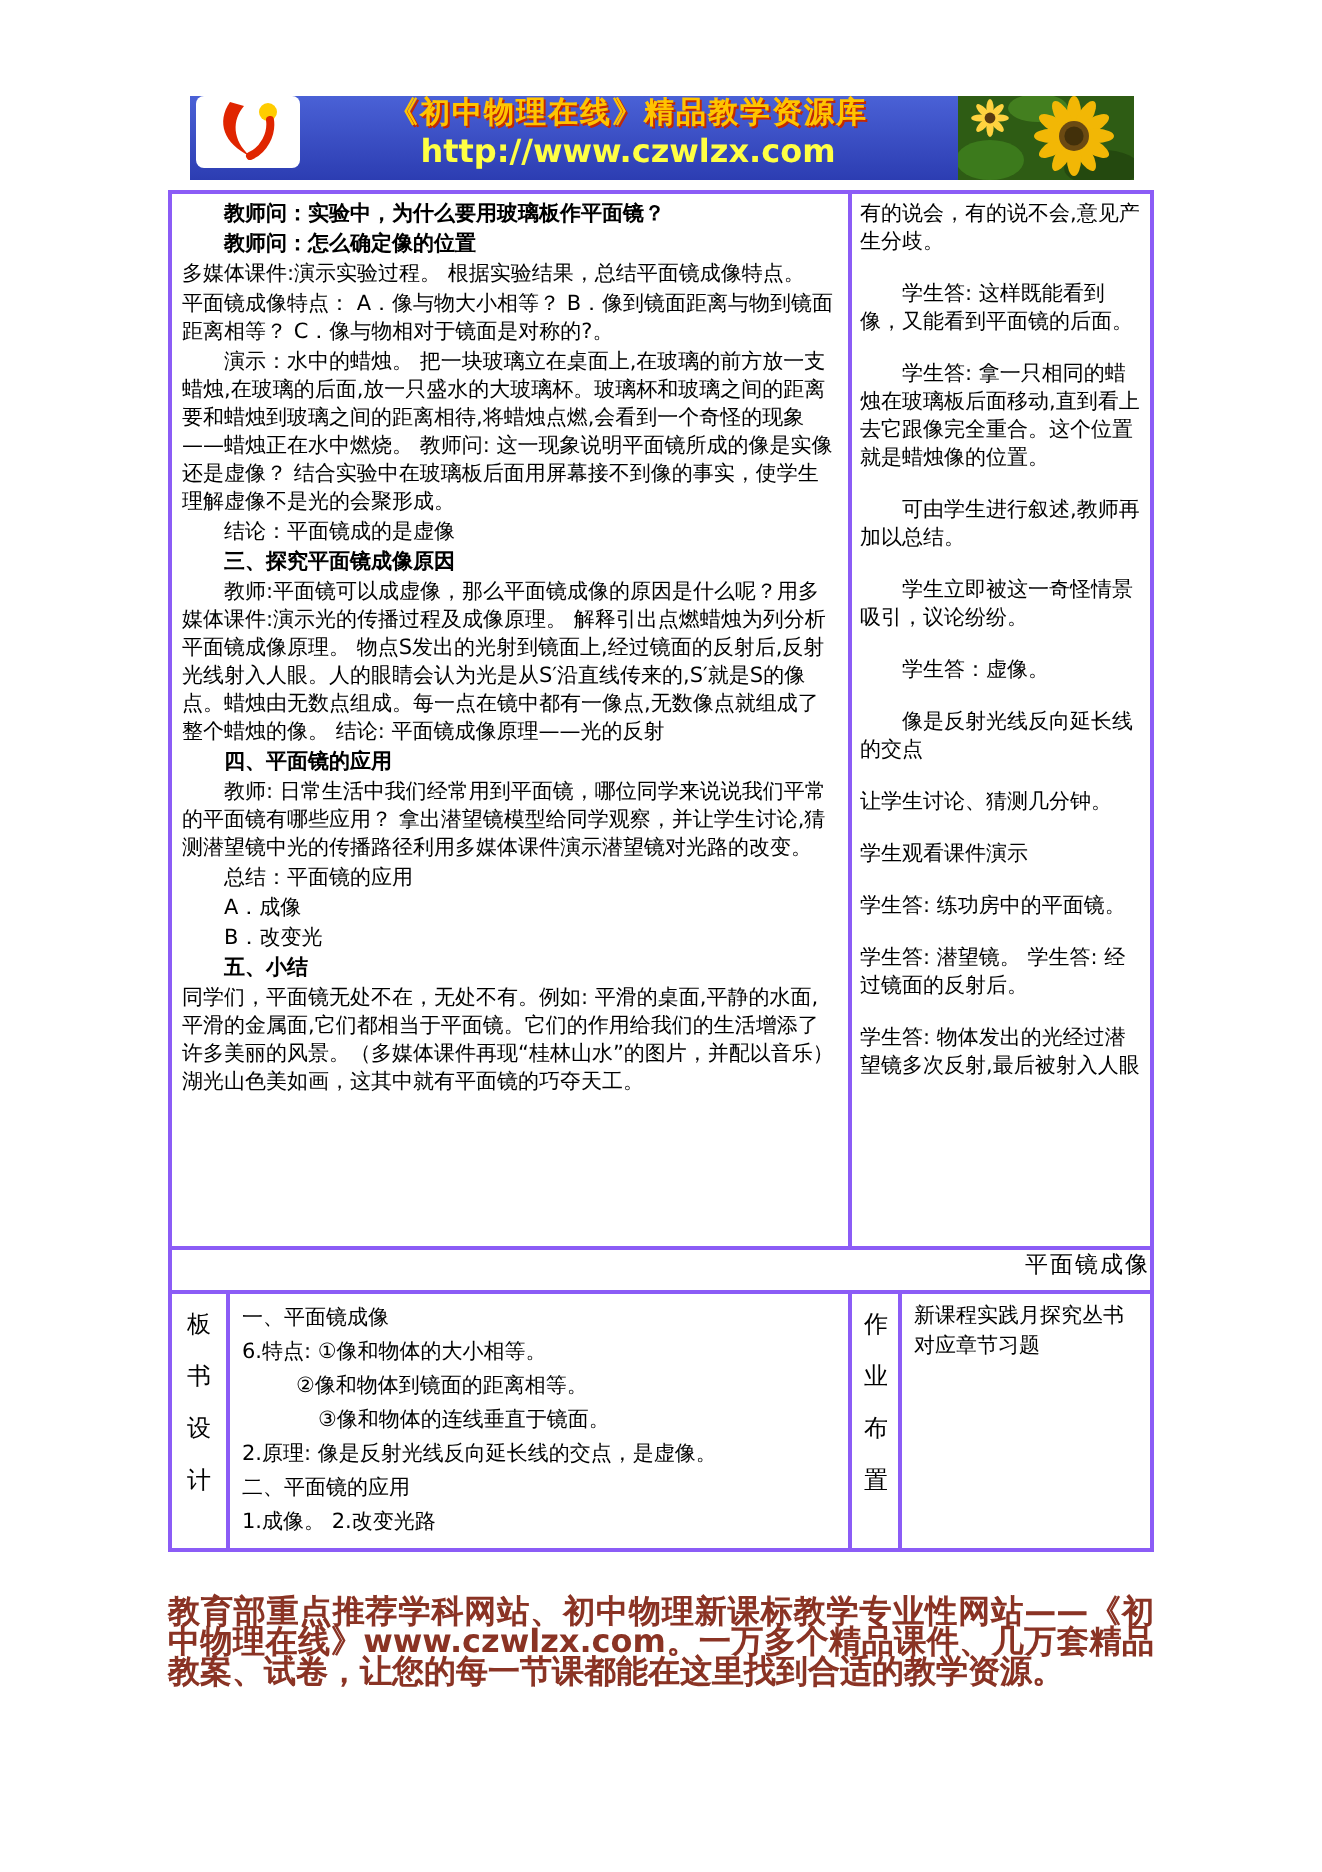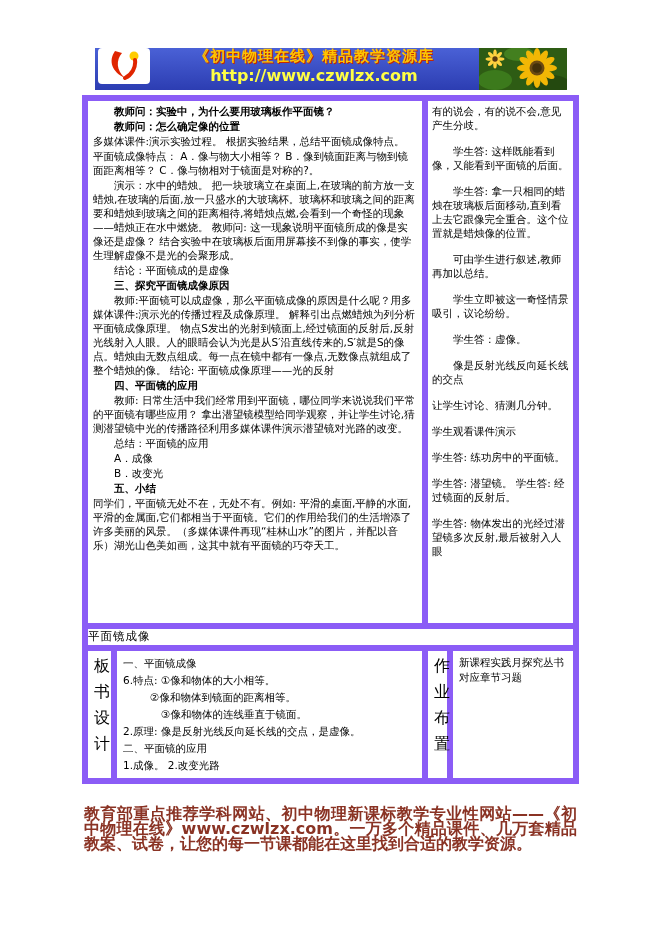--- a/index.html
+++ b/index.html
@@ -22,40 +22,40 @@
     text-shadow:1px 1px 0 #c42800;
   }
   .banner-url { font-size:16px; font-weight:bold; color:#ffff44; margin-top:2px; }
   .sunflower-box { width:88px; height:42px; flex:0 0 auto; }
 
   
   table.doc-table {
     width:491px; margin:5px auto 0; border-collapse:collapse; table-layout:fixed;
     font-size:10.5px; color:#000;
   }
-  table.doc-table td { border:6px solid #8b5cf6; vertical-align:top; }
+  table.doc-table td { border:2px solid #8b5cf6; vertical-align:top; }
 
   td.main-left  { padding:3px 5px 2px 5px; }
   td.main-right { padding:3px 4px 2px 4px; }
 
   .para { line-height:14px; margin-bottom:1px; }
   .bold { font-weight:bold; }
   .ind1 { text-indent:21px; }
   .ind2 { text-indent:27px; }
   .ind3 { text-indent:38px; }
   .right-col .para { margin-bottom:12px; }
 
   td.title-cell {
-    height:22px; text-align:left; vertical-align:middle;
+    height:22px; text-align:right; vertical-align:middle;
     font-size:11.5px; letter-spacing:1px;
   }
 
   td.vlabel {
     text-align:center; vertical-align:middle;
-    font-size:16px; word-break:break-all; padding:2px 6px;
+    font-size:12px; word-break:break-all; padding:2px 6px;
   }
   td.vlabel.vl-wide  { line-height:26px; }
   td.vlabel.vl-tight { line-height:17px; }
 
   td.board-content { padding:4px 6px; }
   .board-col .para { line-height:16px; margin-bottom:1px; }
 
   td.hw-content { vertical-align:middle; padding:4px 6px; line-height:15px; }
 
   tr.main-row    td { height:528px; }

